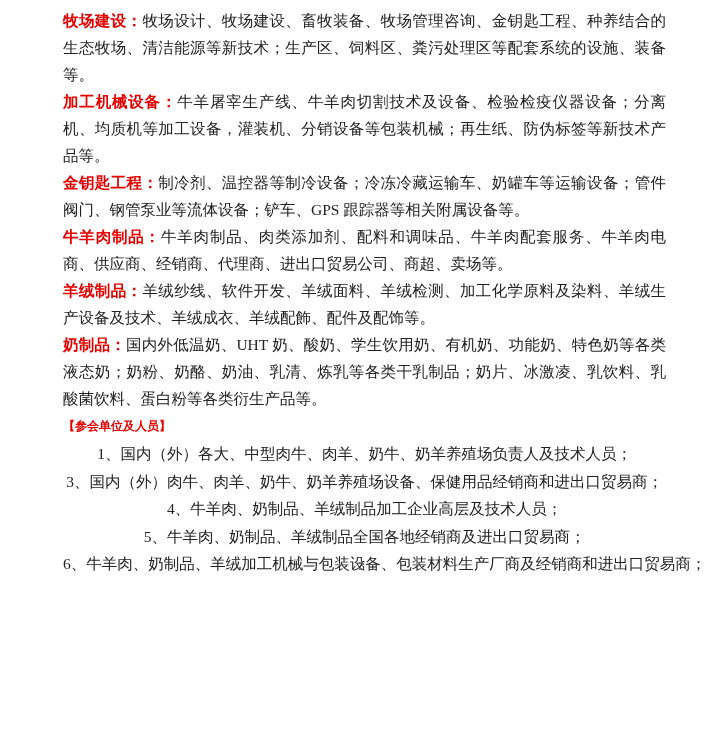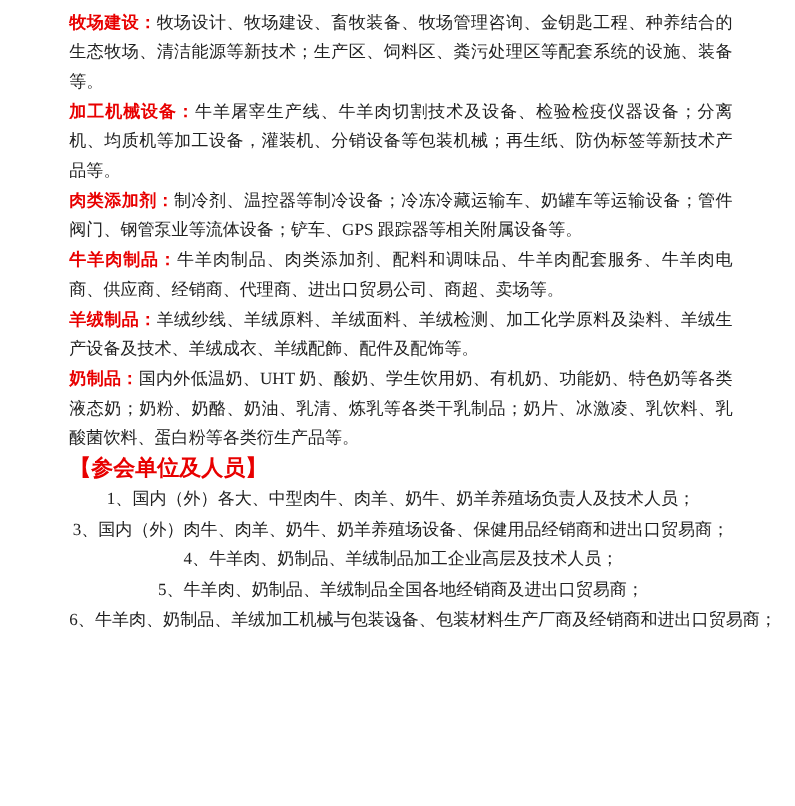--- a/index.html
+++ b/index.html
@@ -27,21 +27,21 @@
     text-justify: inter-ideograph;
   }
   .cat-label {
     color: var(--accent, #e80000);
     font-weight: bold;
   }
   .attendees-heading {
     margin: 0;
     color: var(--accent, #e80000);
     font-weight: bold;
-    font-size: 20px;
+    font-size: 12px;
     line-height: 28px;
   }
   ul.attendees {
     list-style: none;
     margin: 0;
     padding: 0;
   }
   ul.attendees li {
     margin: 0;
     line-height: 27.5px;
@@ -63,25 +63,25 @@
 <body>
 
 <div class="page" style="color: rgb(33, 33, 33);">
   <div class="content">
 
     <p class="cat"><span class="cat-label">牧场建设：</span><span>牧场设计、牧场建设、畜牧装备、牧场管理咨询、金钥匙工程、种养结合的生态牧场、清洁能源等新技术；生产区、饲料区、粪污处理区等配套系统的设施、装备等。</span></p>
 
     <p class="cat"><span class="cat-label">加工机械设备：</span><span>牛羊屠宰生产线、牛羊肉切割技术及设备、检验检疫仪器设备；分离机、均质机等加工设备，灌装机、分销设备等包装机械；再生纸、防伪标签等新技术产品等。</span></p>
 
 
-    <p class="cat"><span class="cat-label">肉类添加剂：</span><span>制冷剂、温控器等制冷设备；冷冻冷藏运输车、奶罐车等运输设备；管件阀门、钢管泵业等流体设备；铲车、GPS 跟踪器等相关附属设备等。</span></p>
+    <p class="cat"><span class="cat-label">金钥匙工程：</span><span>制冷剂、温控器等制冷设备；冷冻冷藏运输车、奶罐车等运输设备；管件阀门、钢管泵业等流体设备；铲车、GPS 跟踪器等相关附属设备等。</span></p>
 
     <p class="cat"><span class="cat-label">牛羊肉制品：</span><span>牛羊肉制品、肉类添加剂、配料和调味品、牛羊肉配套服务、牛羊肉电商、供应商、经销商、代理商、进出口贸易公司、商超、卖场等。</span></p>
 
-    <p class="cat"><span class="cat-label">羊绒制品：</span><span>羊绒纱线、羊绒原料、羊绒面料、羊绒检测、加工化学原料及染料、羊绒生产设备及技术、羊绒成衣、羊绒配飾、配件及配饰等。</span></p>
+    <p class="cat"><span class="cat-label">羊绒制品：</span><span>羊绒纱线、软件开发、羊绒面料、羊绒检测、加工化学原料及染料、羊绒生产设备及技术、羊绒成衣、羊绒配飾、配件及配饰等。</span></p>
 
     <p class="cat"><span class="cat-label">奶制品：</span><span>国内外低温奶、UHT 奶、酸奶、学生饮用奶、有机奶、功能奶、特色奶等各类液态奶；奶粉、奶酪、奶油、乳清、炼乳等各类干乳制品；奶片、冰激凌、乳饮料、乳酸菌饮料、蛋白粉等各类衍生产品等。</span></p>
 
 
     <p class="attendees-heading">【参会单位及人员】</p>
 
     <ul class="attendees">
       <li>1、国内（外）各大、中型肉牛、肉羊、奶牛、奶羊养殖场负责人及技术人员；</li>
       <li>3、国内（外）肉牛、肉羊、奶牛、奶羊养殖场设备、保健用品经销商和进出口贸易商；</li>
       <li>4、牛羊肉、奶制品、羊绒制品加工企业高层及技术人员；</li>

